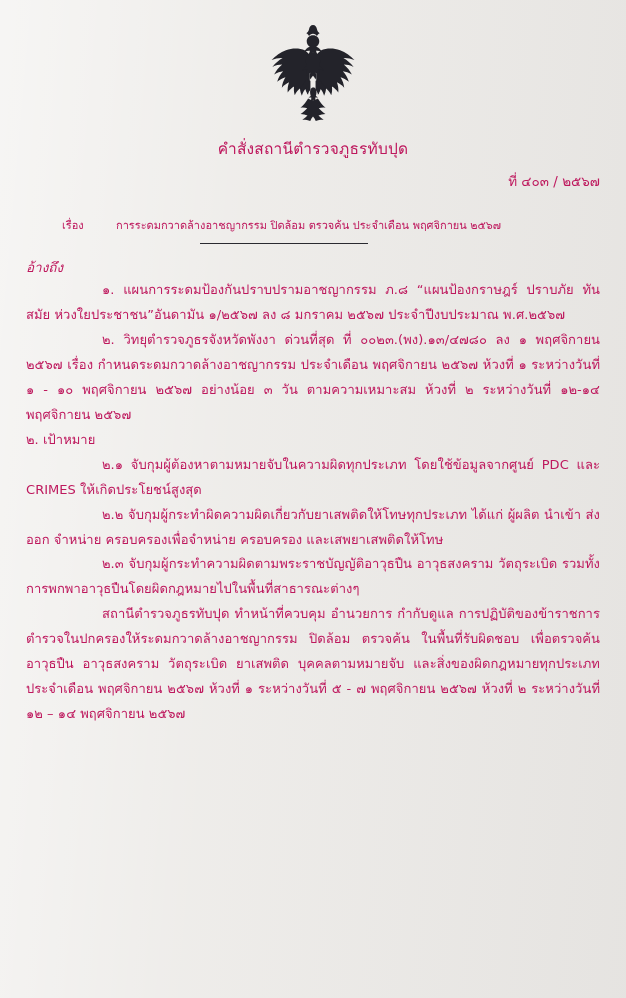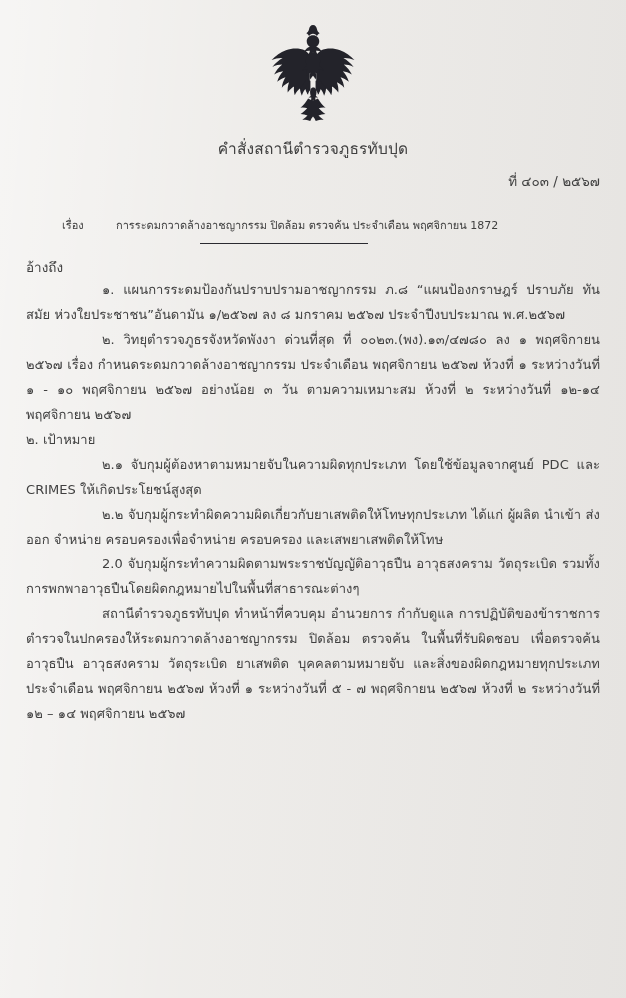--- a/index.html
+++ b/index.html
@@ -7,21 +7,21 @@
     padding: 0;
     background: #b8b8b8;
   }
   .page {
     position: relative;
     width: 626px;
     height: 998px;
     background: #eceae7;
     overflow: hidden;
     font-family: "DejaVu Sans", "Liberation Sans", sans-serif;
-    color: #404040;
+    color: #be185d;
   }
   
   .paper-tint {
     position: absolute;
     inset: 0;
     background:
       linear-gradient(95deg, rgba(255,255,255,0.55) 0%, rgba(255,255,255,0.12) 38%, rgba(210,208,206,0.25) 100%);
     pointer-events: none;
   }
   .doc {
@@ -77,20 +77,21 @@
   .rule {
     width: 168px;
     border-bottom: 1.1px solid #2a2a30;
     height: 1px;
     margin-right: 58px;
   }
   
   .section-head {
     font-size: 13.5px;
     margin-top: 10px;
+    font-style: italic;
   }
   p.body {
     font-size: 13px;
     line-height: 1.92;
     margin: 0;
     text-align: justify;
     text-justify: inter-word;
     letter-spacing: 0.05px;
   }
   .indent-2 { text-indent: 76px; }
@@ -123,32 +124,32 @@
           <path d="M55 78c-2 3.6-4.6 6.8-7.8 9.4 2.6-.4 4.9-.2 6.9.6-1.9 2.3-4.2 4.2-6.8 5.7 2.7.1 5.1.7 7.1 1.7-1.5 1.7-3.3 3.1-5.3 4.2 3.1-.1 5.8.4 8.1 1.4.7-2 1.6-3.6 2.8-4.8V79.8c-1.6-.2-3.3-.8-5-1.8zM65 78c2 3.6 4.6 6.8 7.8 9.4-2.6-.4-4.9-.2-6.9.6 1.9 2.3 4.2 4.2 6.8 5.7-2.7.1-5.1.7-7.1 1.7 1.5 1.7 3.3 3.1 5.3 4.2-3.1-.1-5.8.4-8.1 1.4-.7-2-1.6-3.6-2.8-4.8V79.8c1.6-.2 3.3-.8 5-1.8z"></path>
         </g>
       </svg>
     </div>
 
     <div class="title">คำสั่งสถานีตำรวจภูธรทับปุด</div>
     <div class="doc-number">ที่ ๔๐๓ / ๒๕๖๗</div>
 
     <div class="subject-line">
       <span class="subject-label">เรื่อง</span>
-      <span class="subject-text">การระดมกวาดล้างอาชญากรรม  ปิดล้อม ตรวจค้น ประจำเดือน พฤศจิกายน 1872</span>
+      <span class="subject-text">การระดมกวาดล้างอาชญากรรม  ปิดล้อม ตรวจค้น ประจำเดือน พฤศจิกายน ๒๕๖๗</span>
     </div>
 
     <div class="rule-wrap">
       <div class="rule"></div>
     </div>
 
     <div class="section-head">อ้างถึง</div>
     <p class="body indent-2 gap-sm">๑. แผนการระดมป้องกันปราบปรามอาชญากรรม ภ.๘   “แผนป้องกราษฎร์  ปราบภัย  ทันสมัย ห่วงใยประชาชน”อันดามัน ๑/๒๕๖๗ ลง ๘ มกราคม ๒๕๖๗ ประจำปีงบประมาณ พ.ศ.๒๕๖๗</p>
     <p class="body indent-2 block">๒. วิทยุตำรวจภูธรจังหวัดพังงา ด่วนที่สุด ที่ ๐๐๒๓.(พง).๑๓/๔๗๘๐ ลง ๑ พฤศจิกายน ๒๕๖๗ เรื่อง กำหนดระดมกวาดล้างอาชญากรรม   ประจำเดือน พฤศจิกายน ๒๕๖๗ ห้วงที่ ๑ ระหว่างวันที่ ๑ - ๑๐ พฤศจิกายน ๒๕๖๗ อย่างน้อย ๓ วัน ตามความเหมาะสม ห้วงที่ ๒ ระหว่างวันที่ ๑๒-๑๔ พฤศจิกายน ๒๕๖๗</p>
 
     <p class="body block">๒. เป้าหมาย</p>
     <p class="body indent-2 block">๒.๑ จับกุมผู้ต้องหาตามหมายจับในความผิดทุกประเภท โดยใช้ข้อมูลจากศูนย์ PDC และ CRIMES ให้เกิดประโยชน์สูงสุด</p>
     <p class="body indent-2 block">๒.๒ จับกุมผู้กระทำผิดความผิดเกี่ยวกับยาเสพติดให้โทษทุกประเภท ได้แก่ ผู้ผลิต นำเข้า ส่งออก จำหน่าย ครอบครองเพื่อจำหน่าย ครอบครอง และเสพยาเสพติดให้โทษ</p>
-    <p class="body indent-2 block">2.0   จับกุมผู้กระทำความผิดตามพระราชบัญญัติอาวุธปืน อาวุธสงคราม วัตถุระเบิด รวมทั้งการพกพาอาวุธปืนโดยผิดกฎหมายไปในพื้นที่สาธารณะต่างๆ</p>
+    <p class="body indent-2 block">๒.๓   จับกุมผู้กระทำความผิดตามพระราชบัญญัติอาวุธปืน อาวุธสงคราม วัตถุระเบิด รวมทั้งการพกพาอาวุธปืนโดยผิดกฎหมายไปในพื้นที่สาธารณะต่างๆ</p>
 
     <p class="body indent-2 block">สถานีตำรวจภูธรทับปุด ทำหน้าที่ควบคุม อำนวยการ กำกับดูแล การปฏิบัติของข้าราชการตำรวจในปกครองให้ระดมกวาดล้างอาชญากรรม ปิดล้อม   ตรวจค้น  ในพื้นที่รับผิดชอบ เพื่อตรวจค้น   อาวุธปืน อาวุธสงคราม  วัตถุระเบิด  ยาเสพติด  บุคคลตามหมายจับ  และสิ่งของผิดกฎหมายทุกประเภท  ประจำเดือน พฤศจิกายน ๒๕๖๗  ห้วงที่ ๑ ระหว่างวันที่ ๕ - ๗  พฤศจิกายน ๒๕๖๗  ห้วงที่ ๒ ระหว่างวันที่ ๑๒ – ๑๔ พฤศจิกายน ๒๕๖๗</p>
 
   </div>
 </div>
 
 </body></html>

